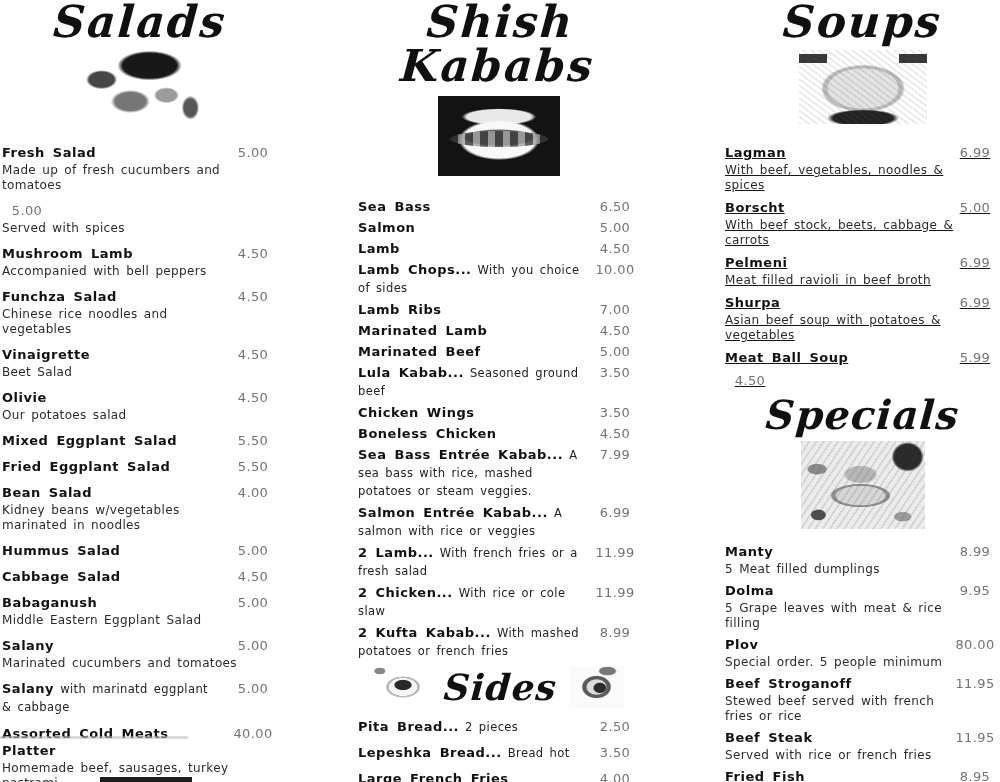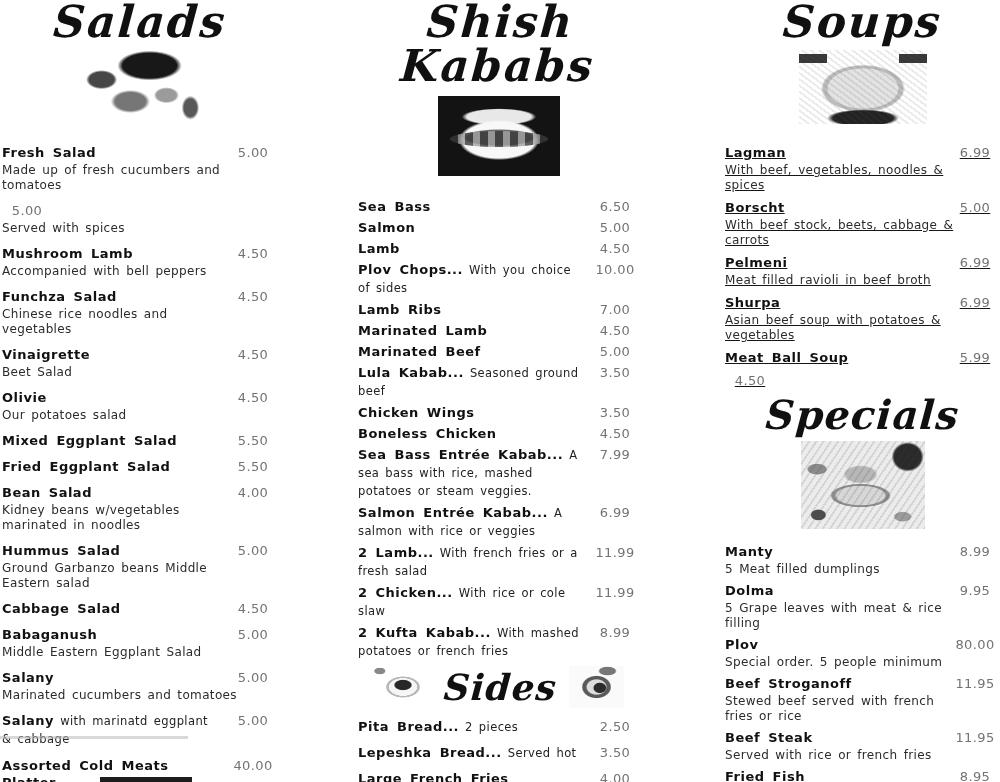--- a/index.html
+++ b/index.html
@@ -190,21 +190,20 @@
     <div class="item-desc">Kidney beans w/vegetables marinated in noodles</div>
   </div>
 
   <div class="menu-item">
     <div class="item-head">
       <div class="item-text">
         <span>Hummus Salad</span>
       </div>
       <span class="item-price">5.00</span>
     </div>
-    <div class="item-desc">Ground Garbanzo beans Middle Eastern salad</div>
   </div>
 
   <div class="menu-item">
     <div class="item-head">
       <div class="item-text">
         <span>Cabbage Salad</span>
       </div>
       <span class="item-price">4.50</span>
     </div>
 
@@ -283,21 +282,21 @@
         <span>Lamb</span>
       </div>
       <span class="item-price">4.50</span>
     </div>
 
   </div>
 
   <div class="menu-item">
     <div class="item-head">
       <div class="item-text">
-        <span>Plov Chops...</span><span class="item-inline"> With you choice of sides</span>
+        <span>Lamb Chops...</span><span class="item-inline"> With you choice of sides</span>
       </div>
       <span class="item-price">10.00</span>
     </div>
 
   </div>
 
   <div class="menu-item">
     <div class="item-head">
       <div class="item-text">
         <span>Lamb Ribs</span>
@@ -419,21 +418,21 @@
         <span>Pita Bread...</span><span class="item-inline"> 2 pieces</span>
       </div>
       <span class="item-price">2.50</span>
     </div>
 
   </div>
 
   <div class="menu-item">
     <div class="item-head">
       <div class="item-text">
-        <span>Lepeshka Bread...</span><span class="item-inline"> Served hot</span>
+        <span>Lepeshka Bread...</span><span class="item-inline"> Bread hot</span>
       </div>
       <span class="item-price">3.50</span>
     </div>
 
   </div>
 
   <div class="menu-item">
     <div class="item-head">
       <div class="item-text">
         <span>Large French Fries</span>

